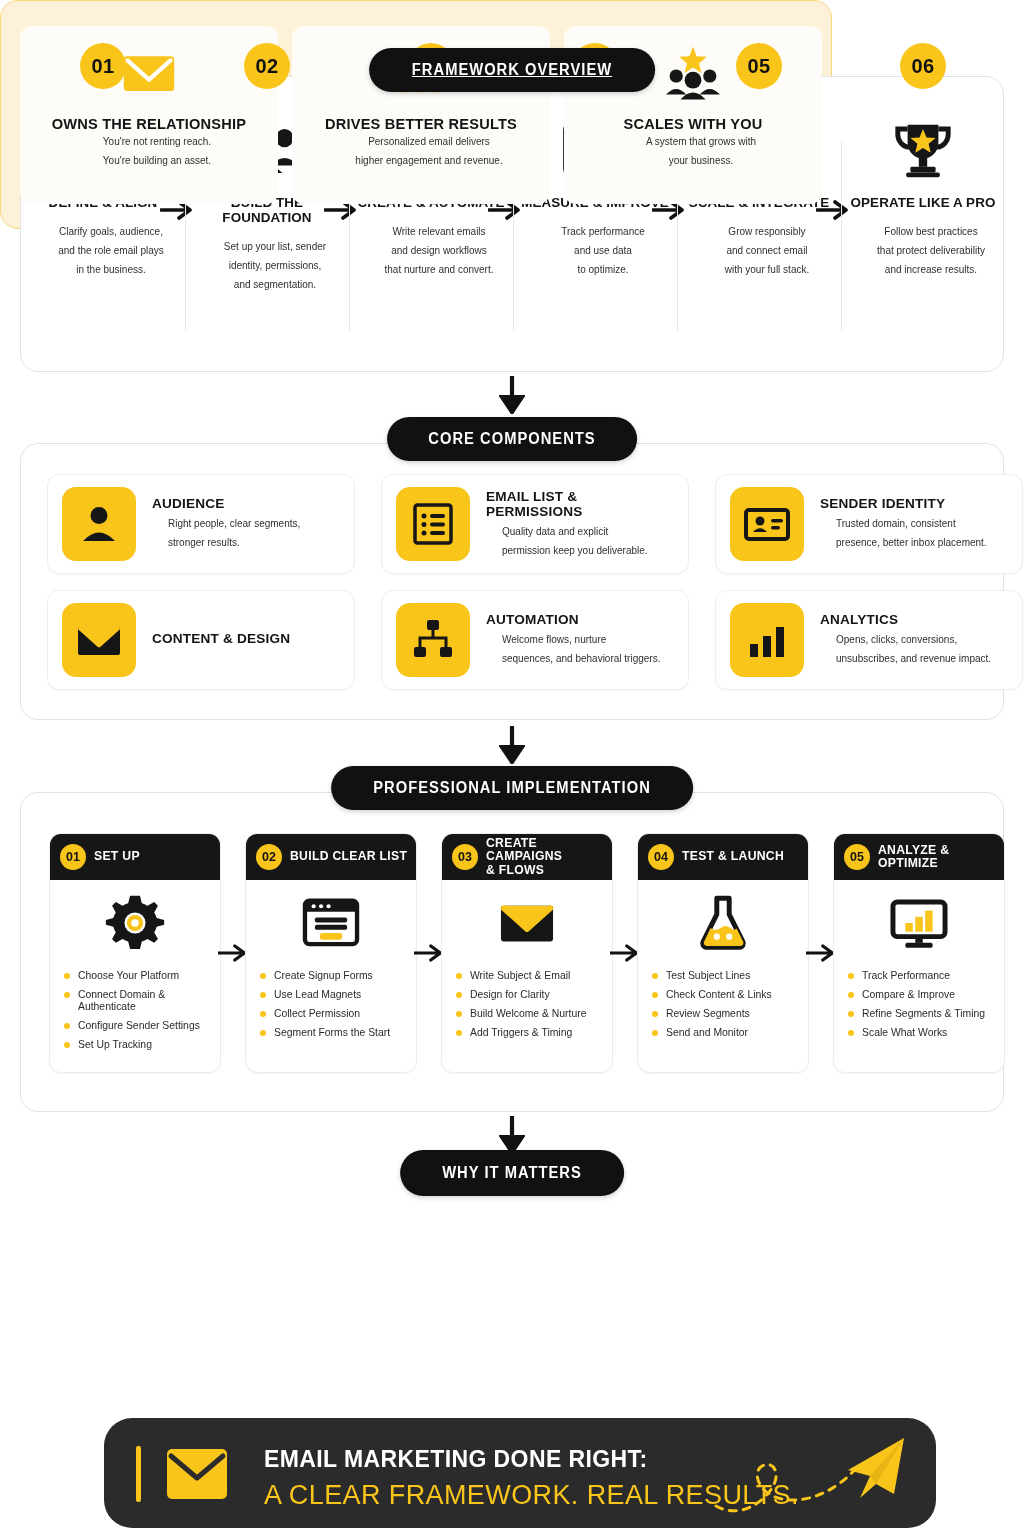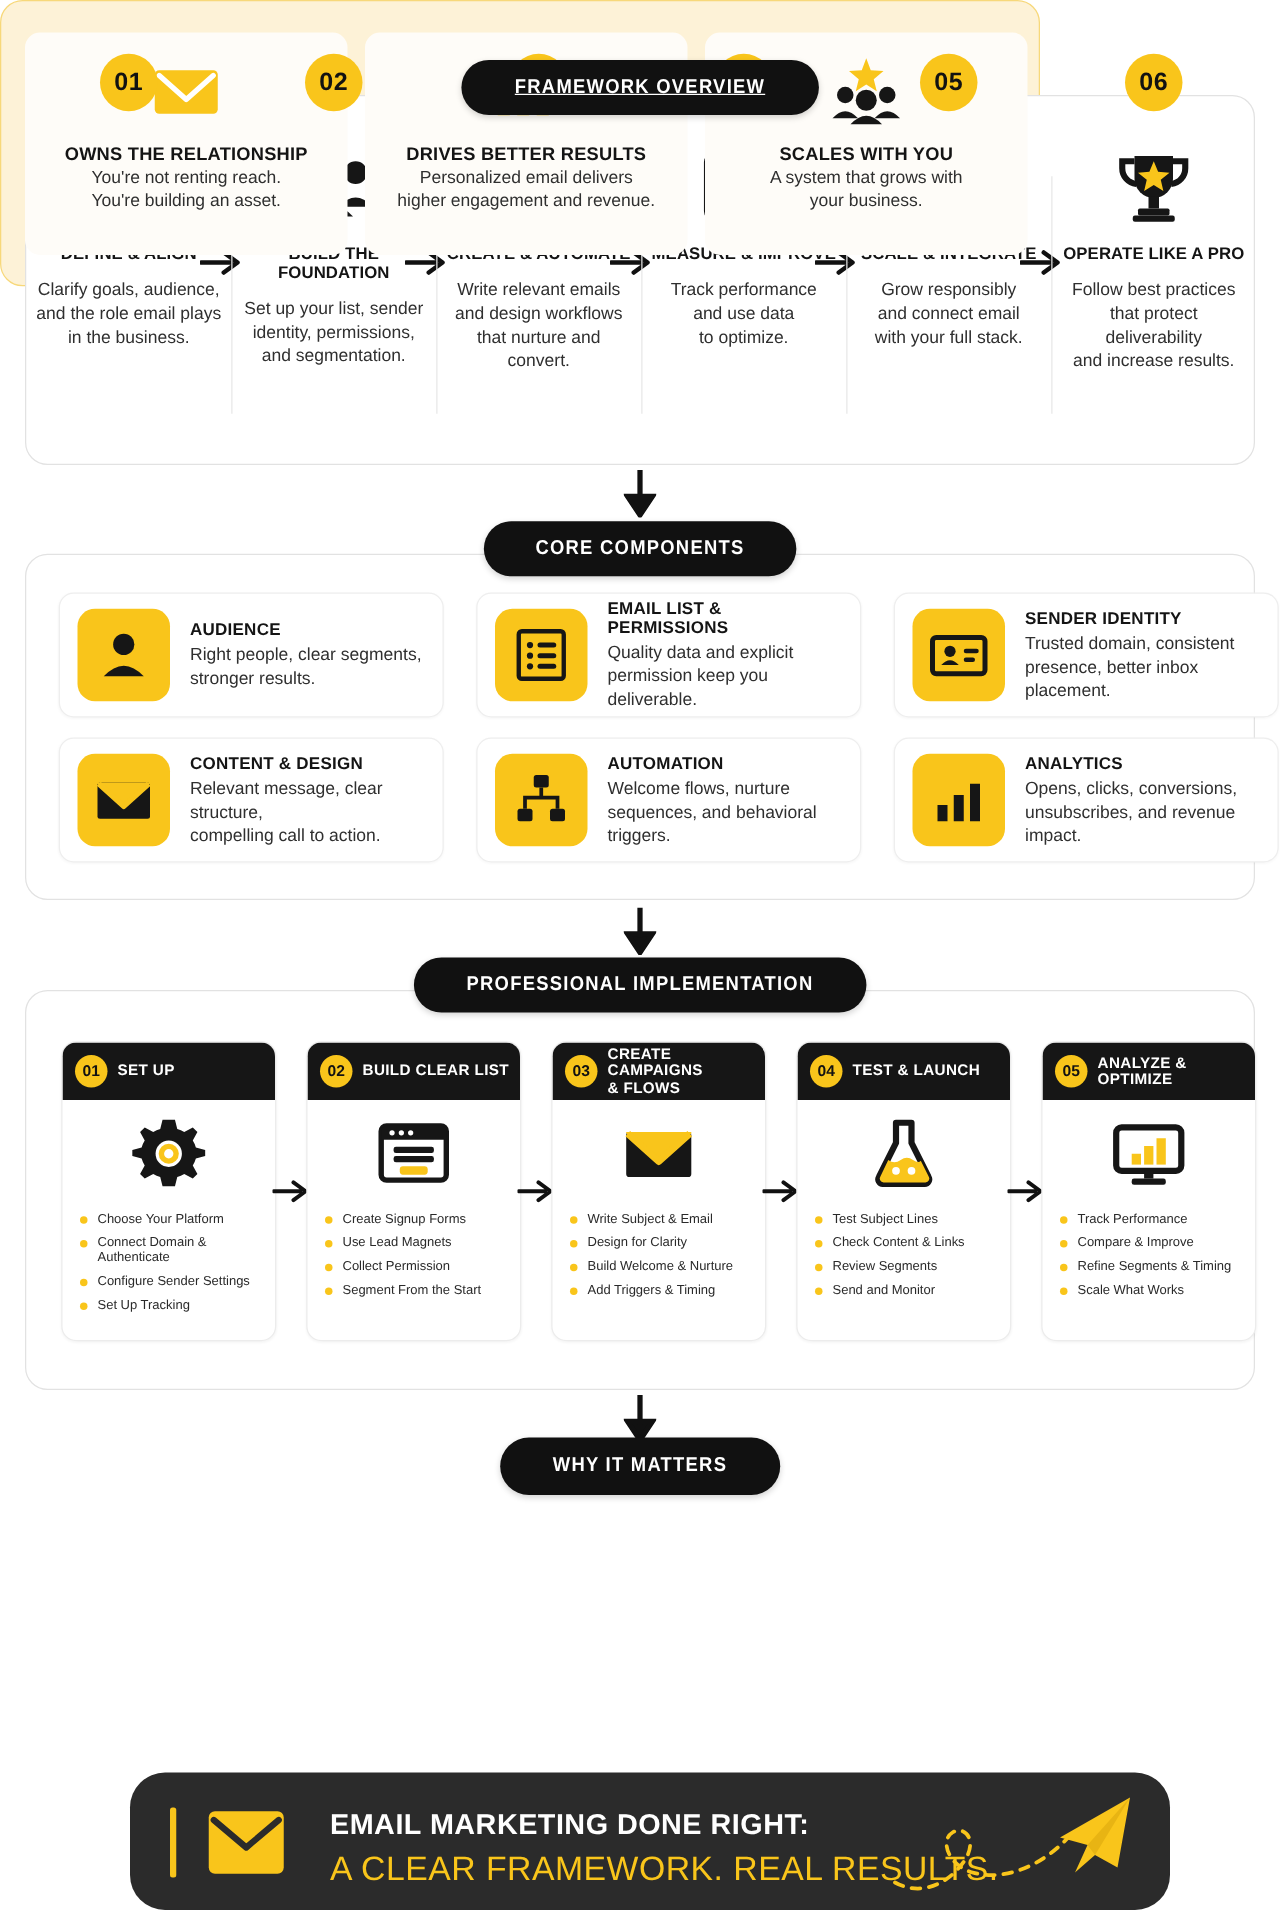--- a/index.html
+++ b/index.html
@@ -33,21 +33,21 @@
     border-radius: 18px;
   }
   .down-arrow {
     position: absolute; left: 50%; transform: translateX(-50%);
     width: 26px; height: 38px; z-index: 5;
   }
   .sect-title {
     font-family: "Liberation Sans Narrow", "Liberation Sans", sans-serif;
     font-weight: 700; color: #141414;
   }
-  .body-txt { color: #2f2f2f; font-size: 14px; line-height: 19px; }
+  .body-txt { color: #2f2f2f; font-size: 10px; line-height: 19px; margin-left: 16px; }
 
   
   #overview-panel { left: 20px; top: 76px; width: 984px; height: 296px; }
   .ov-col {
     position: absolute; top: 0; width: 164px; height: 100%;
     text-align: center;
   }
   .ov-divider {
     position: absolute; top: 64px; width: 1px; height: 190px;
     background: #e8e8e8;
@@ -333,21 +333,20 @@
         <div class="cc-card" style="left:26px;top:146px;width:308px;height:100px;">
       <div class="cc-ico">
             <svg width="50" height="50" viewBox="0 0 100 100" aria-hidden="true">
               <rect x="8" y="22" width="84" height="58" rx="4" fill="#161616"></rect>
         <path d="M8 24 L50 62 L92 24 L92 22 L8 22 Z" fill="#F9C51B"></path>
         <path d="M10 24 L50 60 L90 24" fill="none" stroke="#F9C51B" stroke-width="9" stroke-linejoin="round"></path>
             </svg>
           </div>
       <div class="cc-txt">
         <div class="cc-title sect-title">CONTENT &amp; DESIGN</div>
-        <div class="body-txt">Relevant message, clear structure,<br>compelling call to action.</div>
       </div>
         </div>
         <div class="cc-card" style="left:360px;top:146px;width:308px;height:100px;">
       <div class="cc-ico">
             <svg width="50" height="50" viewBox="0 0 100 100" aria-hidden="true">
               <rect x="38" y="10" width="24" height="20" rx="4" fill="#161616"></rect>
         <rect x="12" y="64" width="24" height="20" rx="4" fill="#161616"></rect>
         <rect x="64" y="64" width="24" height="20" rx="4" fill="#161616"></rect>
         <path d="M50 30 v16 M24 64 v-18 h52 v18" fill="none" stroke="#161616" stroke-width="6"></path>
             </svg>
@@ -425,21 +424,21 @@
         <circle cx="46" cy="23" r="3.4" fill="#fff"></circle>
         <rect x="24" y="41" width="52" height="8" rx="3" fill="#161616"></rect>
         <rect x="24" y="53" width="52" height="8" rx="3" fill="#161616"></rect>
         <rect x="32" y="66" width="36" height="11" rx="4" fill="#F9C51B"></rect>
             </svg>
           </div>
       <ul class="step-list">
         <li>Create Signup Forms</li>
             <li>Use Lead Magnets</li>
             <li>Collect Permission</li>
-            <li>Segment From the Start</li>
+            <li>Segment Forms the Start</li>
       </ul>
         </div>
         <div class="step-arrow" style="left:393px;"><svg viewBox="0 0 34 22" width="30" height="20" aria-hidden="true">
     <path d="M1 11 H25 M19 3 L30 11 L19 19" fill="none" stroke="#111" stroke-width="3.6" stroke-linecap="round" stroke-linejoin="round"></path>
           </svg></div>
         <div class="step-card" style="left:420px;">
       <div class="step-head">
         <div class="step-num">03</div>
         <div class="step-label">CREATE CAMPAIGNS
 &amp; FLOWS</div>

